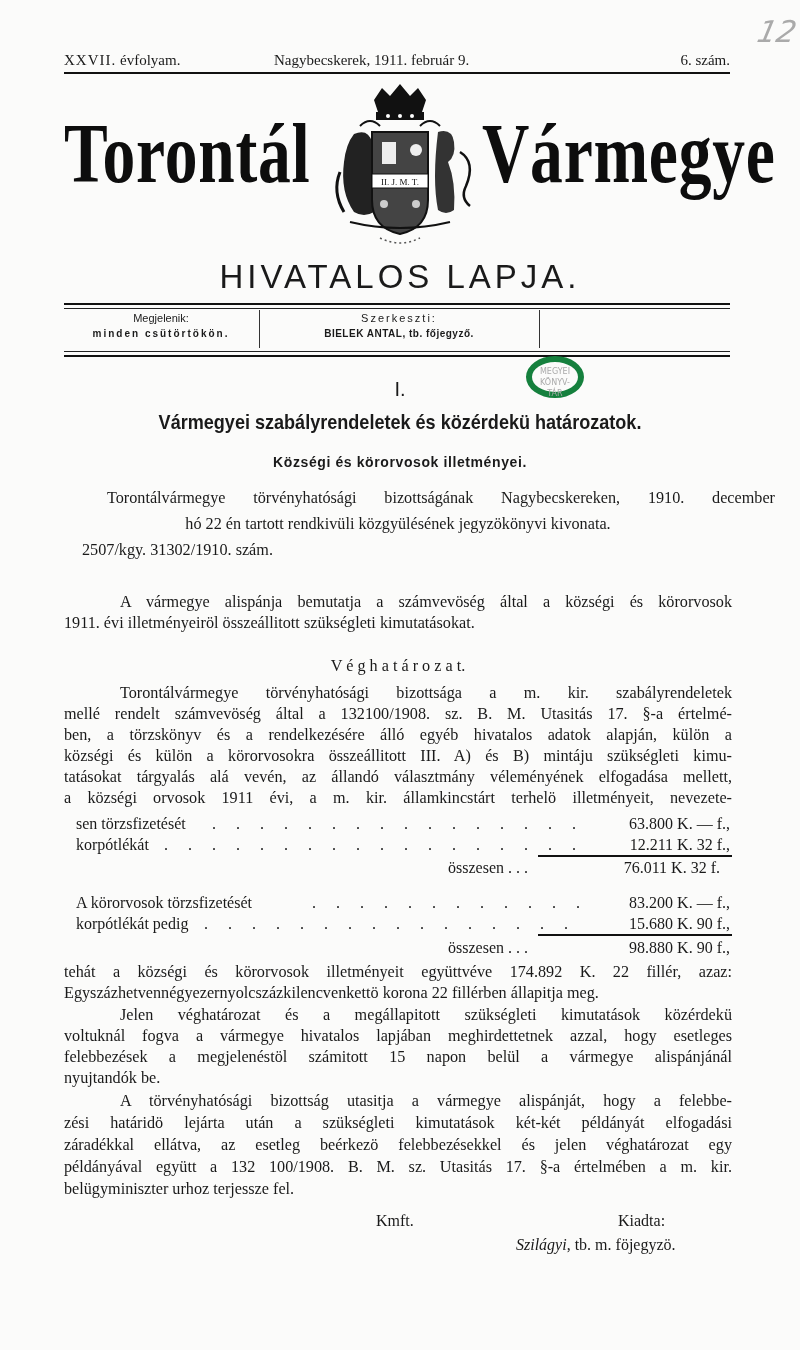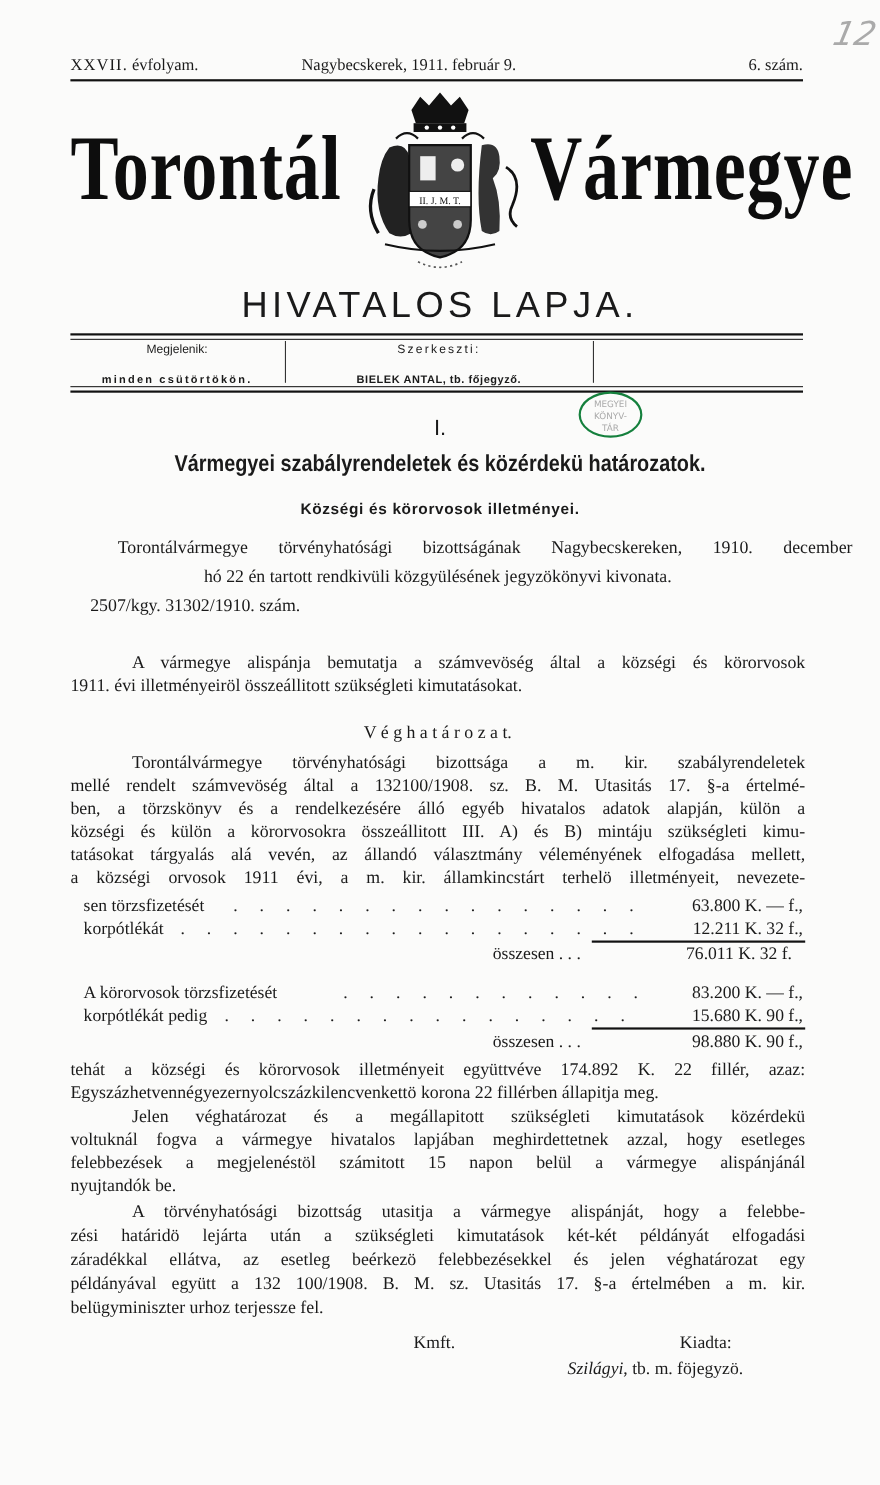--- a/index.html
+++ b/index.html
@@ -32,31 +32,31 @@
     .crest { left: 310px; top: 82px; width: 180px; height: 170px; }
     .subtitle {
       left: 0; width: 800px; top: 258px; text-align: center;
       font-family: "Liberation Sans", sans-serif; font-size: 33px; letter-spacing: 4px;
     }
     .rule { left: 64px; width: 666px; height: 0; border-top: 2px solid #111; }
     .rule.thin { border-top: 1px solid #222; }
     .info-box { left: 64px; top: 310px; width: 666px; height: 40px; font-size: 11px; }
     .info-col { position: absolute; top: 2px; text-align: center; }
     .info-col .l1 { display: block; font-family: "Liberation Sans", sans-serif; font-size: 11px; }
-    .info-col .l2 { display: block; margin-top: 16px; font-family: "Liberation Sans", sans-serif; font-weight: bold; font-size: 10px; letter-spacing: 0.5px; }
+    .info-col .l2 { display: block; margin-top: 4px; font-family: "Liberation Sans", sans-serif; font-weight: bold; font-size: 10px; letter-spacing: 0.5px; }
     .c1 { left: 0; width: 194px; }
     .c1 .l2 { letter-spacing: 2px; }
     .c2 { left: 196px; width: 278px; }
     .c2 .l1 { letter-spacing: 2px; }
     .c3 { left: 476px; width: 190px; }
     .c3 .l1 { font-weight: bold; }
     .c3 .l2 { font-family: "Liberation Serif", serif; font-weight: normal; font-size: 11px; }
     .vdiv { position: absolute; top: 0; height: 38px; border-left: 1px solid #333; }
     .stamp {
-      left: 526px; top: 356px; width: 58px; height: 42px; border: 2px solid #15803d;
+      left: 526px; top: 356px; width: 58px; height: 42px; border: 6px solid #15803d;
       border-radius: 50%; color: #aaa; font-size: 8px; text-align: center;
       font-family: "DejaVu Sans", sans-serif; line-height: 11px; padding-top: 4px; box-sizing: border-box;
     }
     .section-num { left: 0; width: 800px; top: 378px; text-align: center; font-size: 20px; font-family: "Liberation Sans", sans-serif; }
     .section-title {
       left: 0; width: 800px; top: 410px; text-align: center;
       font-family: "Liberation Sans", sans-serif; font-weight: bold; font-size: 21px;
       transform: scaleX(0.86); transform-origin: center top;
     }
     .sub-title {

